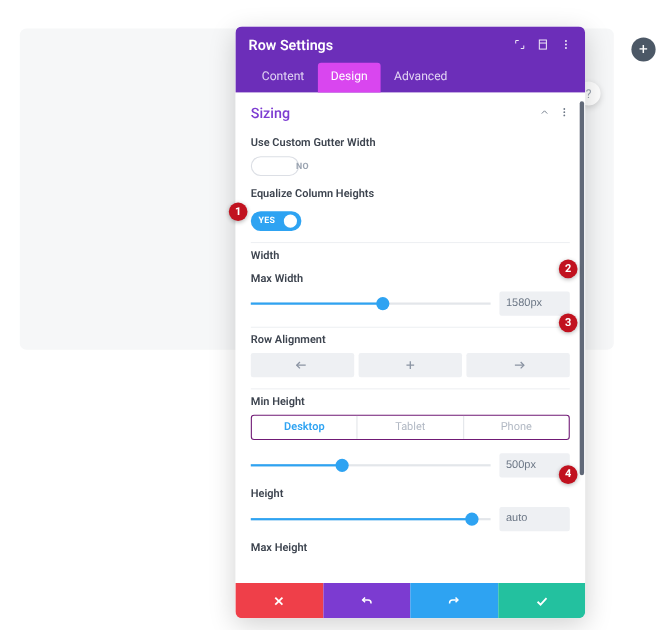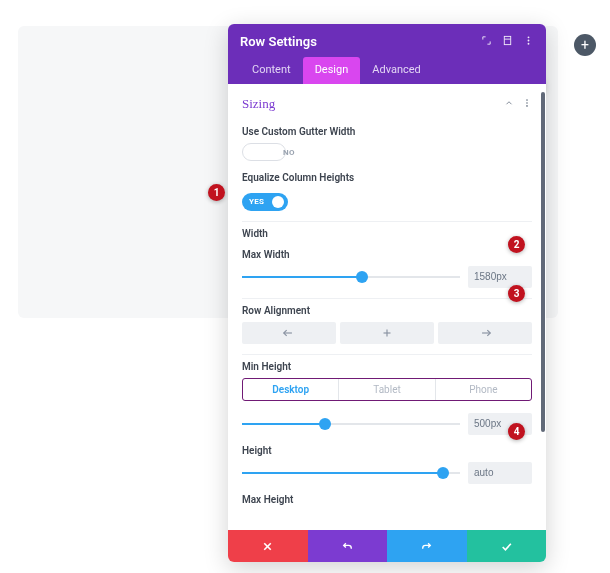--- a/index.html
+++ b/index.html
@@ -30,21 +30,21 @@
     background: #4c5866;
     border-radius: 50%;
     color: #fff;
     font-size: 14px;
     line-height: 22px;
     text-align: center;
     cursor: pointer;
   }
   .modal {
     position: absolute;
-    left: 228px;
+    left: 214px;
     top: 24px;
     width: 318px;
     height: 538px;
     background: #fff;
     border-radius: 6px;
     box-shadow: 0 6px 24px rgba(0,0,0,0.18);
     display: flex;
     flex-direction: column;
     overflow: hidden;
   }
@@ -108,21 +108,20 @@
     opacity: 0.8;
   }
   .section-head {
     display: flex;
     align-items: center;
     justify-content: space-between;
     color: #7c3bd1;
     font-size: 13px;
     font-weight: 500;
     padding: 2px 0 8px 0;
-    font-family: Liberation Serif, serif;
   }
   .section-head-right { display: flex; gap: 8px; align-items: center; color: #6b7685; font-size: 11px; }
   .field {
     margin: 6px 0 10px 0;
   }
   .field-label {
     font-size: 10px;
     color: #3d444f;
     font-weight: 600;
     margin-bottom: 6px;

